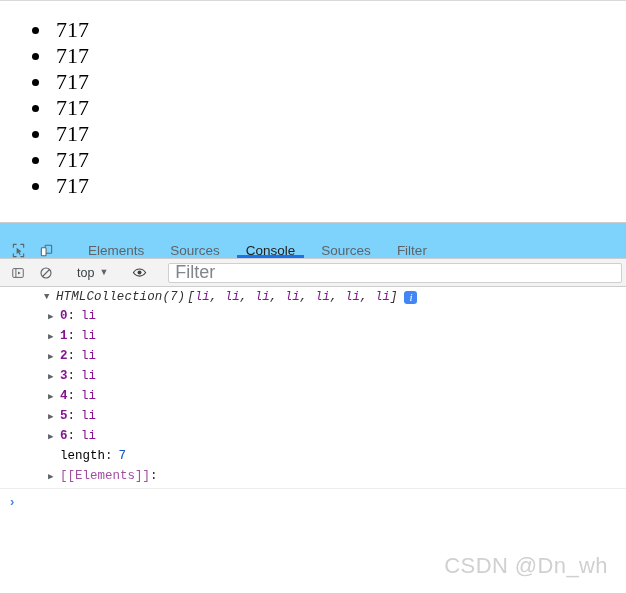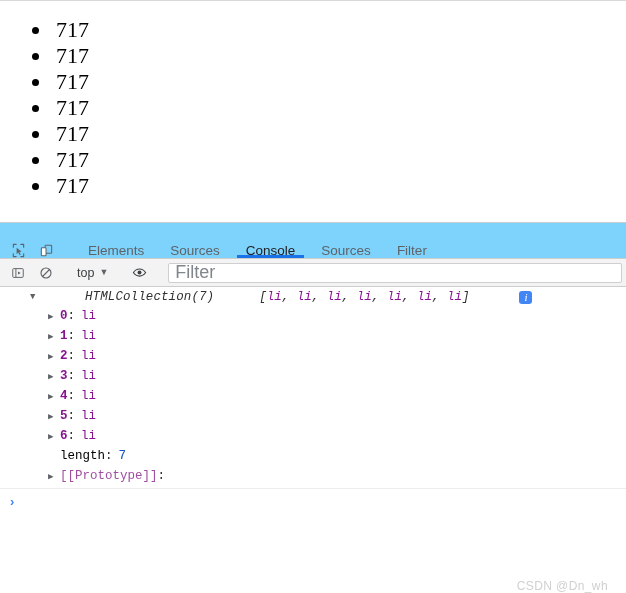--- a/index.html
+++ b/index.html
@@ -157,23 +157,22 @@
     position: relative;
     font-family: "Liberation Mono", monospace;
     font-size: 12.5px;
   }
   .log-row {
     padding: 2px 0 1px 0;
   }
   .obj-head {
     display: flex;
     align-items: flex-start;
-    padding-left: 30px;
+    padding-left: 44px;
     line-height: 17px;
-    gap: 43px;
   }
   .tri {
     width: 12px;
     color: #5f6368;
     font-size: 9px;
     line-height: 17px;
     flex: 0 0 12px;
     cursor: pointer;
     user-select: none;
   }
@@ -249,23 +248,23 @@
     background: transparent;
     font-family: "Liberation Mono", monospace;
     font-size: 12.5px;
     color: #202124;
   }
 
   
   #watermark {
     position: absolute;
     right: 18px;
-    bottom: 0;
+    bottom: 14px;
     font-family: "Liberation Sans", sans-serif;
-    font-size: 12px;
+    font-size: 22px;
     color: #d0d0d0;
     letter-spacing: .4px;
     user-select: none;
   }
 </style>
 </head>
 <body>
 
 <div id="page-view">
   <ul class="doc-list">
@@ -389,21 +388,21 @@
 
       <div class="prop-row">
         <span class="spacer"></span>
         <span class="key-plain">length</span>
           <span class="colon">:</span>
         <span class="val-num">7</span>
       </div>
 
       <div class="prop-row">
         <span class="tri closed"></span>
-        <span class="key-proto">[[Prototype]]</span>
+        <span class="key-proto">[[Elements]]</span>
           <span class="colon">:</span>
       </div>
 
       <div class="group-sep"></div>
     </div>
 
     <div class="prompt-row">
       <span class="prompt-caret">›</span>
       <input class="prompt-input" type="text" style="">
     </div>

